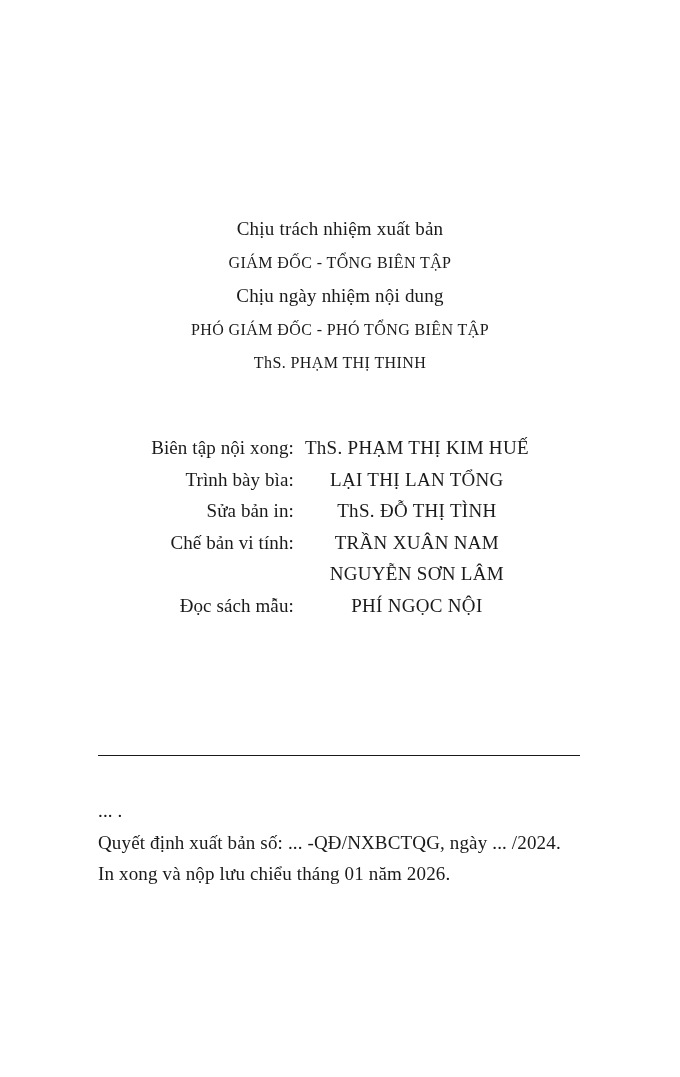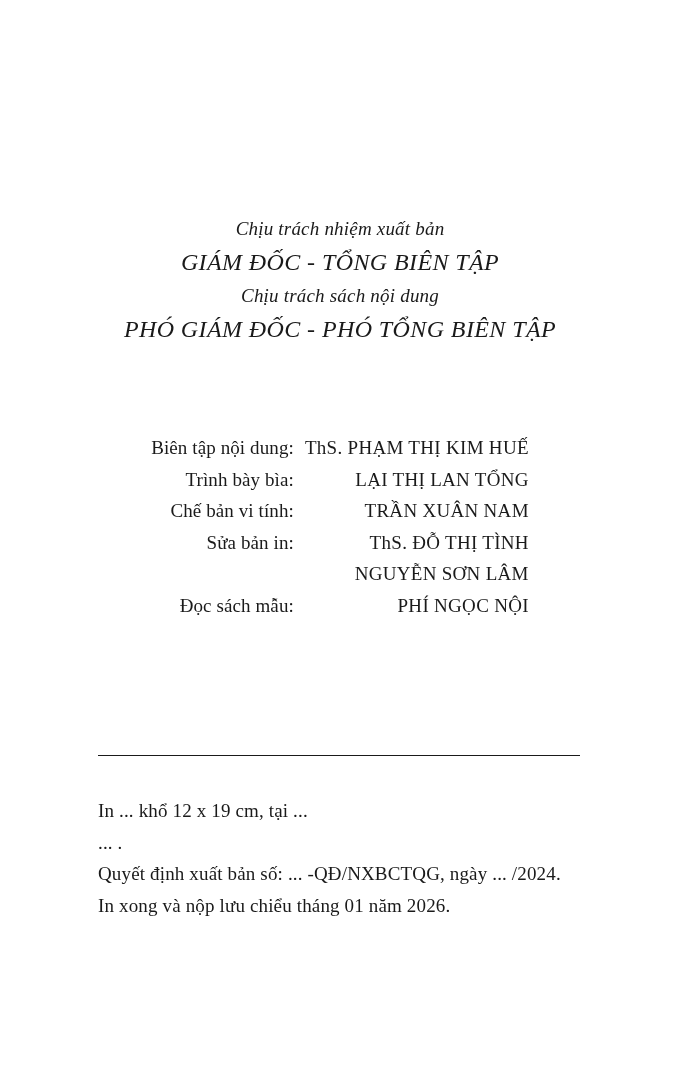--- a/index.html
+++ b/index.html
@@ -26,24 +26,23 @@
     position: absolute;
     left: 0;
     top: 212px;
     width: 680px;
     text-align: center;
   }
   .credits-header .line {
     font-size: 19px;
     line-height: 33.5px;
     letter-spacing: 0.2px;
-    font-style: italic;
   }
   .credits-header .line.caps {
-    font-size: 24px;
+    font-size: 16px;
     letter-spacing: 0.4px;
   }
 
   
   .roles {
     position: absolute;
     left: 0;
     top: 432px;
     width: 680px;
   }
@@ -57,21 +56,21 @@
     font-size: 19px;
     line-height: 31.5px;
     white-space: nowrap;
   }
   .roles-table td.label {
     text-align: right;
     padding-right: 11px;
     letter-spacing: 0.1px;
   }
   .roles-table td.value {
-    text-align: right;
+    text-align: center;
     letter-spacing: 0.3px;
   }
 
   
   .divider {
     position: absolute;
     left: 98px;
     top: 755px;
     width: 482px;
     height: 1px;
@@ -93,57 +92,57 @@
   }
 </style>
 </head>
 <body>
 
 <div class="page">
 
   <div class="credits-header">
     <div class="line">Chịu trách nhiệm xuất bản</div>
     <div class="line caps">GIÁM ĐỐC - TỔNG BIÊN TẬP</div>
-    <div class="line">Chịu trách sách nội dung</div>
+    <div class="line">Chịu ngày nhiệm nội dung</div>
     <div class="line caps">PHÓ GIÁM ĐỐC - PHÓ TỔNG BIÊN TẬP</div>
+    <div class="line caps">ThS. PHẠM THỊ THINH</div>
   </div>
 
   <div class="roles">
     <table class="roles-table">
       <tbody>
         <tr>
-          <td class="label">Biên tập nội dung:</td>
+          <td class="label">Biên tập nội xong:</td>
           <td class="value">ThS. PHẠM THỊ KIM HUẾ</td>
         </tr>
         <tr>
           <td class="label">Trình bày bìa:</td>
           <td class="value">LẠI THỊ LAN TỔNG</td>
         </tr>
         <tr>
+          <td class="label">Sửa bản in:</td>
+          <td class="value">ThS. ĐỖ THỊ TÌNH</td>
+        </tr>
+        <tr>
           <td class="label">Chế bản vi tính:</td>
           <td class="value">TRẦN XUÂN NAM</td>
-        </tr>
-        <tr>
-          <td class="label">Sửa bản in:</td>
-          <td class="value">ThS. ĐỖ THỊ TÌNH</td>
         </tr>
         <tr>
           <td class="label"></td>
           <td class="value">NGUYỄN SƠN LÂM</td>
         </tr>
         <tr>
           <td class="label">Đọc sách mẫu:</td>
           <td class="value">PHÍ NGỌC NỘI</td>
         </tr>
       </tbody>
     </table>
   </div>
 
   <div class="divider"></div>
 
   <div class="imprint">
-    <div class="iline">In ... khổ 12 x 19 cm, tại ...</div>
     <div class="iline">... .</div>
     <div class="iline">Quyết định xuất bản số: ... -QĐ/NXBCTQG, ngày ... /2024.</div>
     <div class="iline">In xong và nộp lưu chiểu tháng 01 năm 2026.</div>
   </div>
 
 </div>
 
 </body></html>

